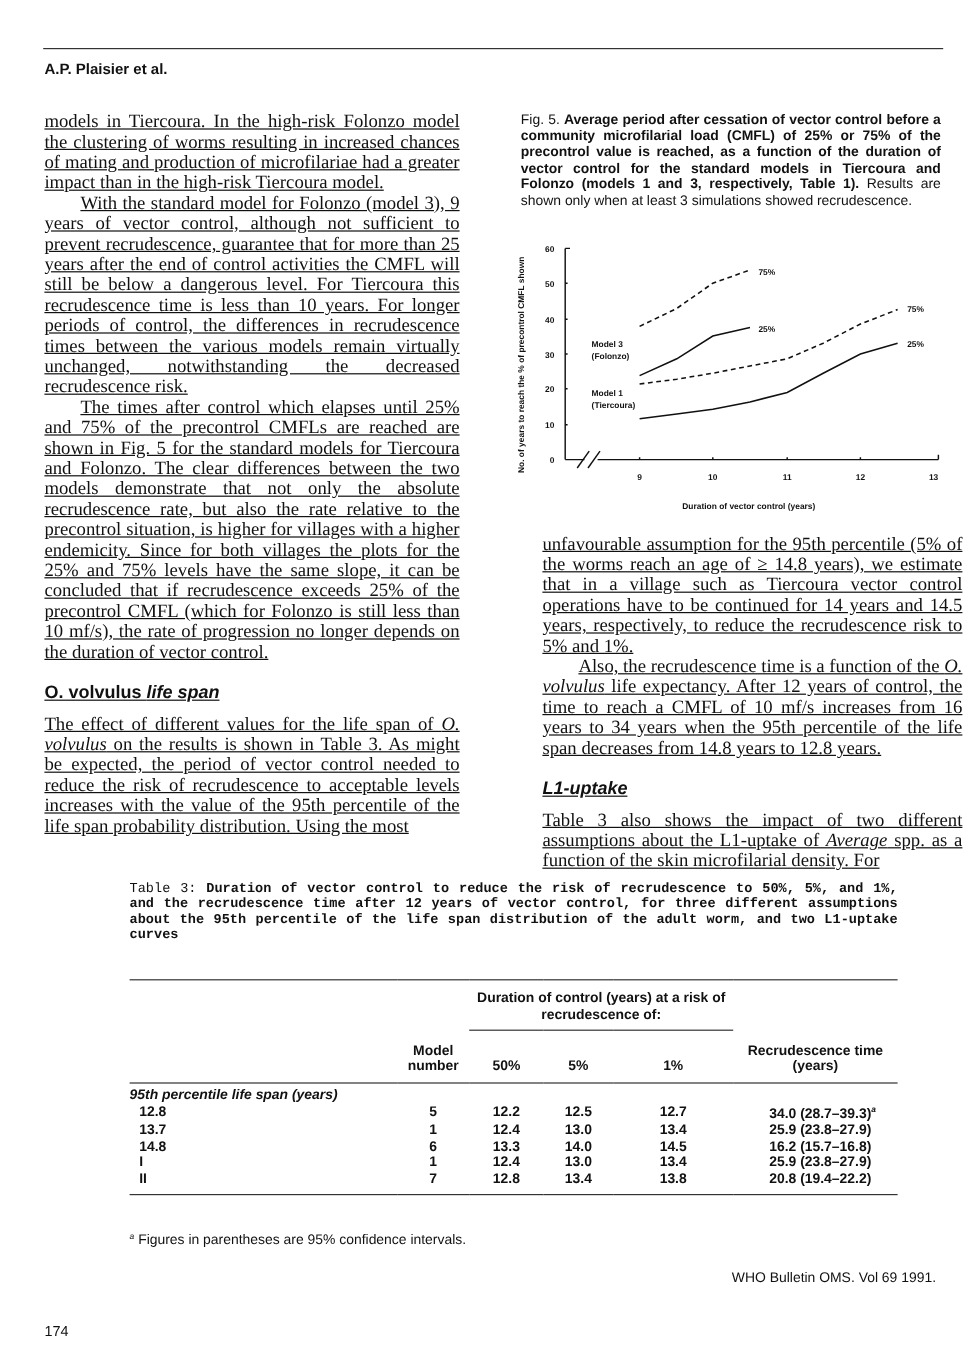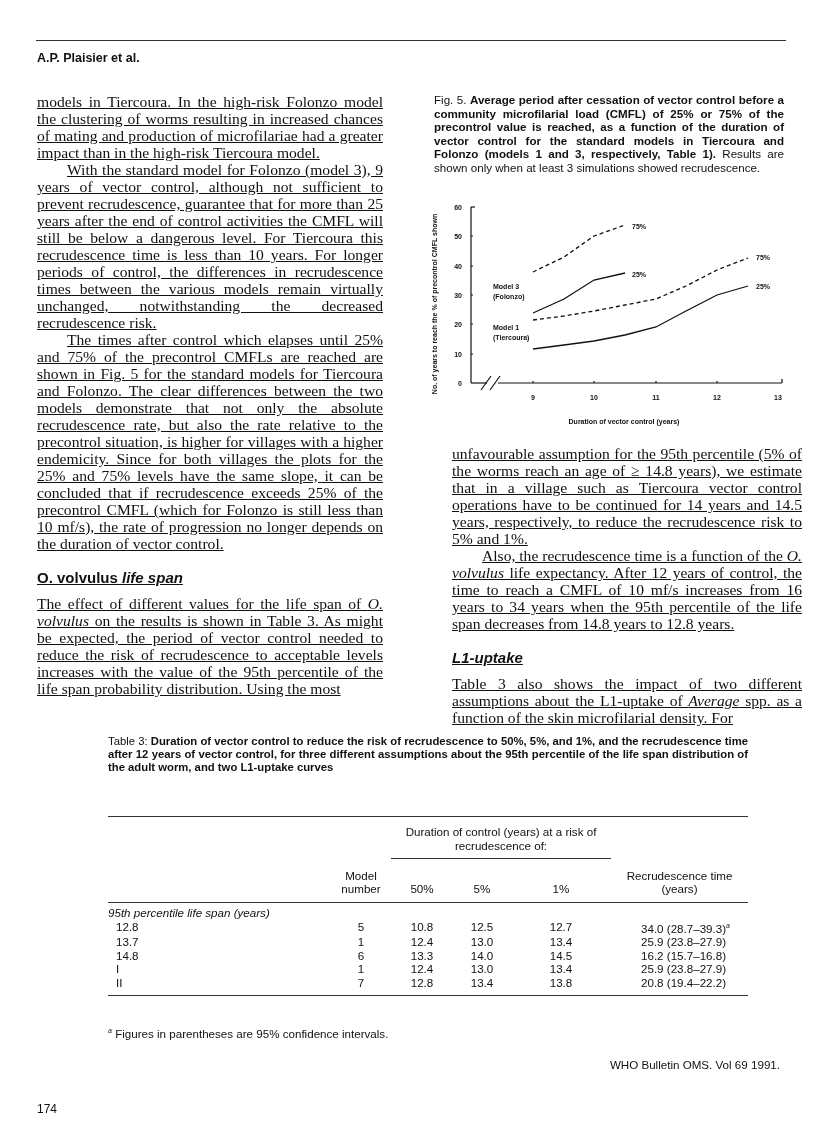--- a/index.html
+++ b/index.html
@@ -12,24 +12,24 @@
   .col p { margin: 0; }
   .col p.indent { text-indent: 30px; }
   .col-left { left: 37px; top: 93px; width: 346px; }
   .col-right { left: 452px; top: 445px; width: 350px; }
   .section-head { font-family: "Liberation Sans", "DejaVu Sans", sans-serif; font-weight: bold; font-size: 15px; margin: 17px 0 9px 0; text-align: left; }
   .section-head i { font-style: italic; }
   .fig-caption { position: absolute; left: 434px; top: 93px; width: 350px; font-size: 11.6px; line-height: 13.5px; text-align: justify; }
   .fig-caption b { font-weight: bold; }
   .chart { position: absolute; left: 424px; top: 196px; width: 370px; height: 235px; }
   .chart svg text { font-family: "Liberation Sans", "DejaVu Sans", sans-serif; }
-  .table-caption { position: absolute; left: 108px; top: 735px; width: 640px; font-size: 11.3px; line-height: 13px; text-align: justify; }
+  .table-caption { position: absolute; left: 108px; top: 735px; width: 640px; font-size: 11.3px; line-height: 13px; text-align: justify; font-family: Liberation Mono, monospace; }
   .table-wrap { position: absolute; left: 108px; top: 816px; width: 640px; }
   table.t3 { width: 640px; border-collapse: collapse; font-size: 11.6px; line-height: 13.5px; }
-  table.t3 td, table.t3 th { padding: 0; font-weight: normal; }
+  table.t3 td, table.t3 th { padding: 0; font-weight: bold; }
   .rule-thick { border-top: 1.5px solid #333; }
   .rule-bottom { border-bottom: 1.5px solid #333; }
   .group-head td { font-style: italic; }
   .c-label { width: 215px; text-align: left; }
   .c-model { width: 60px; text-align: center; }
   .c-50 { width: 62px; text-align: center; }
   .c-5 { width: 58px; text-align: center; }
   .c-1 { width: 100px; text-align: center; }
   .c-rt { text-align: left; padding-left: 30px !important; }
   .sub-rule { border-bottom: 1px solid #333; }
@@ -143,21 +143,21 @@
       <td class="c-1" style="vertical-align:bottom;padding-bottom:6px">1%</td>
       <td style="text-align:center;vertical-align:bottom;padding-bottom:6px">Recrudescence time (years)</td>
     </tr>
 
     <tr class="group-head">
       <td colspan="6" style="padding-top:3px">95th percentile life span (years)</td>
     </tr>
     <tr>
       <td class="c-label" style="padding-left:8px">12.8</td>
       <td class="c-model">5</td>
-      <td class="c-50">10.8</td>
+      <td class="c-50">12.2</td>
       <td class="c-5">12.5</td>
       <td class="c-1">12.7</td>
       <td class="c-rt"><span>34.0 (28.7–39.3)</span><sup class="note">a</sup></td>
     </tr>
     <tr>
       <td class="c-label" style="padding-left:8px">13.7</td>
       <td class="c-model">1</td>
       <td class="c-50">12.4</td>
       <td class="c-5">13.0</td>
       <td class="c-1">13.4</td>

